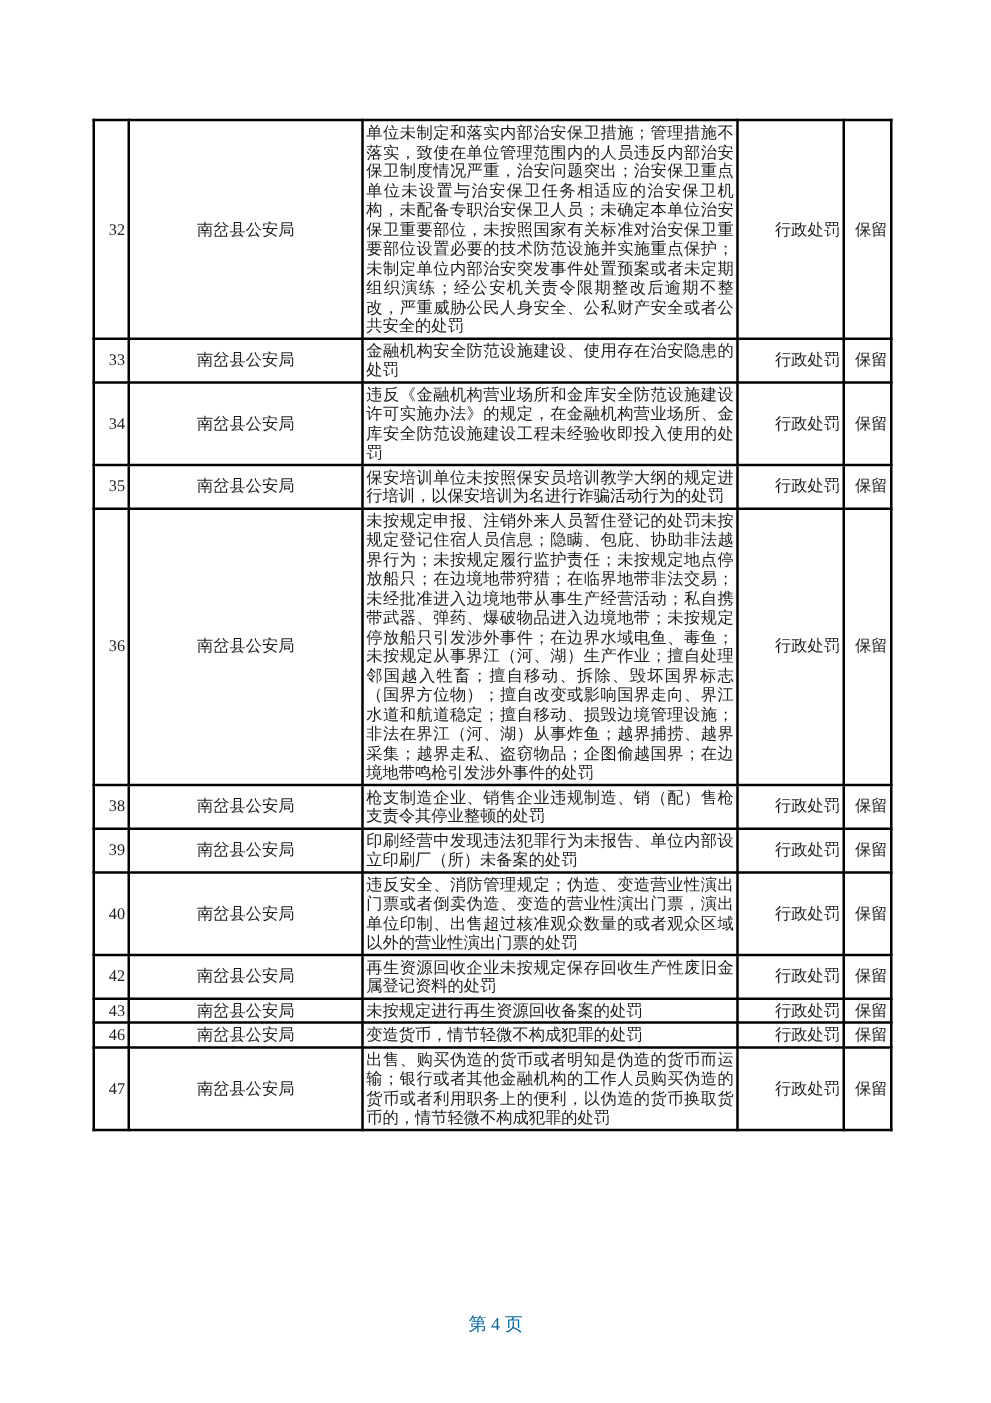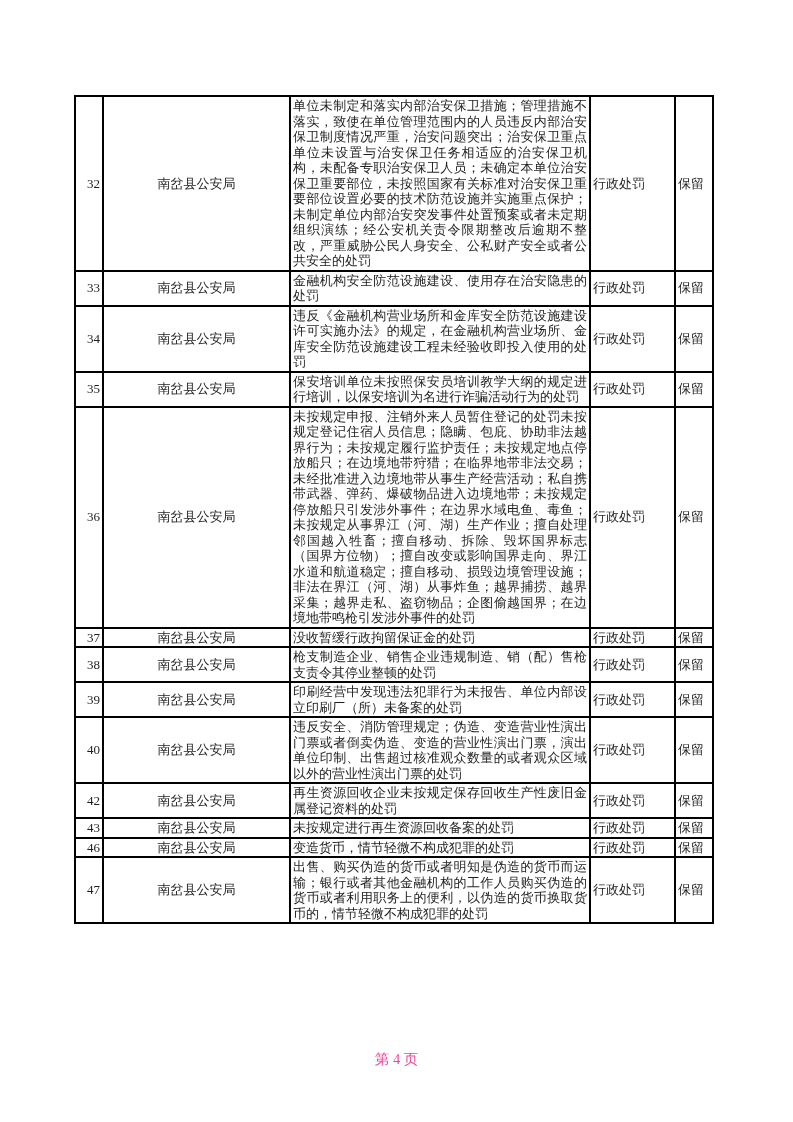--- a/index.html
+++ b/index.html
@@ -41,30 +41,30 @@
   }
   td.cell-agency {
     text-align: center;
     margin-top: 48px;
   }
   td.cell-item {
     text-align: justify;
     text-justify: inter-ideograph;
   }
   td.cell-type, td.cell-status {
-    text-align: left;
+    text-align: right;
   }
   .page-footer {
     position: absolute;
     left: 0;
     top: 1050px;
     width: 793px;
     text-align: center;
     font-size: 14.5px;
-    color: #ec4899;
+    color: #0369a1;
   }
 </style>
 </head>
 <body>
 
 <div class="doc-page">
 
   <table class="penalty-table">
     <colgroup>
       <col style="width:28px">
@@ -107,27 +107,20 @@
     </tr>
 
     <tr>
       <td class="cell-no">36</td>
       <td class="cell-agency">南岔县公安局</td>
       <td class="cell-item">未按规定申报、注销外来人员暂住登记的处罚未按规定登记住宿人员信息；隐瞒、包庇、协助非法越界行为；未按规定履行监护责任；未按规定地点停放船只；在边境地带狩猎；在临界地带非法交易；未经批准进入边境地带从事生产经营活动；私自携带武器、弹药、爆破物品进入边境地带；未按规定停放船只引发涉外事件；在边界水域电鱼、毒鱼；未按规定从事界江（河、湖）生产作业；擅自处理邻国越入牲畜；擅自移动、拆除、毁坏国界标志（国界方位物）；擅自改变或影响国界走向、界江水道和航道稳定；擅自移动、损毁边境管理设施；非法在界江（河、湖）从事炸鱼；越界捕捞、越界采集；越界走私、盗窃物品；企图偷越国界；在边境地带鸣枪引发涉外事件的处罚</td>
       <td class="cell-type">行政处罚</td>
       <td class="cell-status">保留</td>
     </tr>
 
-    <tr>
-      <td class="cell-no">37</td>
-      <td class="cell-agency">南岔县公安局</td>
-      <td class="cell-item">没收暂缓行政拘留保证金的处罚</td>
-      <td class="cell-type">行政处罚</td>
-      <td class="cell-status">保留</td>
-    </tr>
 
     <tr>
       <td class="cell-no">38</td>
       <td class="cell-agency">南岔县公安局</td>
       <td class="cell-item">枪支制造企业、销售企业违规制造、销（配）售枪支责令其停业整顿的处罚</td>
       <td class="cell-type">行政处罚</td>
       <td class="cell-status">保留</td>
     </tr>
 
     <tr>

